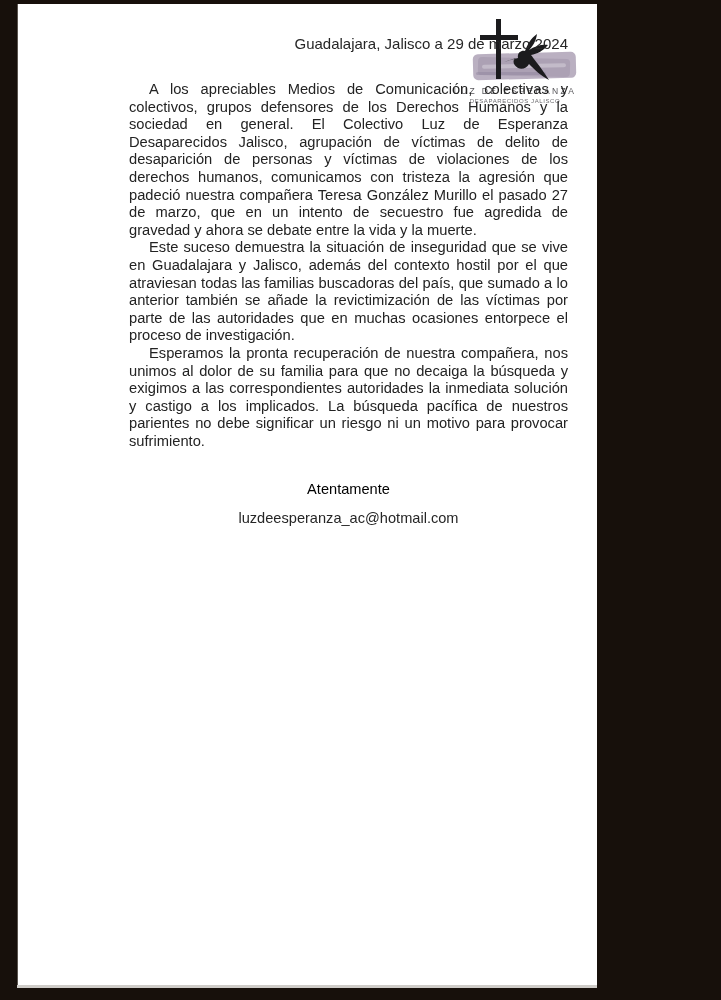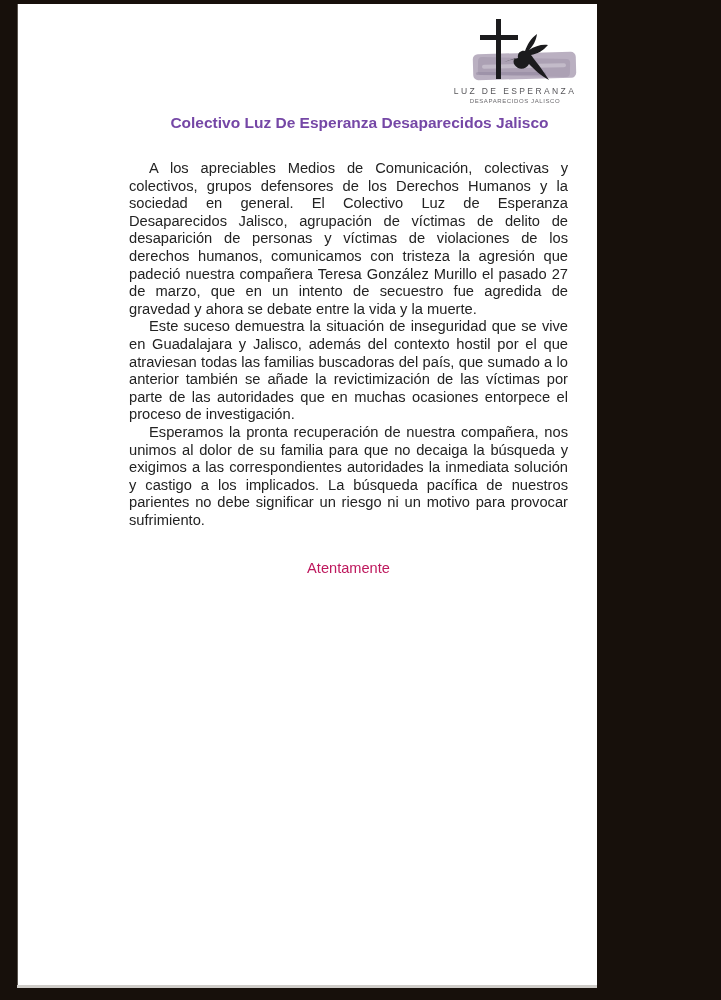--- a/index.html
+++ b/index.html
@@ -76,21 +76,21 @@
     text-align: justify;
     text-indent: 20px;
     color: #232323;
   }
   .body-par.first { margin-top: 28px; }
   .closing {
     margin-top: 30px;
     text-align: center;
     font-size: 14.6px;
     line-height: 18px;
-    color: #be185d;
+    color: #000000;
   }
   .signature {
     margin-top: 128px;
     text-align: center;
     font-size: 14.6px;
     line-height: 18px;
     color: #262626;
   }
   .email {
     margin-top: 11px;
@@ -125,24 +125,25 @@
                C87 34 94 32 100 33 C95 39 89 42 83 43
                C86 47 91 53 97 62 L101 68
                C93 64 86 57 81 52 C79 56 74 58 70 56
                C65 53 64 48 68 46 Z"></path>
     </svg>
     <div class="logo-name">LUZ DE ESPERANZA</div>
     <div class="logo-sub">DESAPARECIDOS JALISCO</div>
   </div>
 
   <div class="content">
-    <div class="title">Colectivo Luz De Esperanza Desaparecidos Jalisco</div>
 
+    <div class="dateline">Guadalajara, Jalisco a 29 de marzo 2024</div>
 
     <p class="body-par first">A los apreciables Medios de Comunicación, colectivas y colectivos, grupos defensores de los Derechos Humanos y la sociedad en general. El Colectivo Luz de Esperanza Desaparecidos Jalisco, agrupación de víctimas de delito de desaparición de personas y víctimas de violaciones de los derechos humanos, comunicamos con tristeza la agresión que padeció nuestra compañera Teresa González Murillo el pasado 27 de marzo, que en un intento de secuestro fue agredida de gravedad y ahora se debate entre la vida y la muerte.</p>
     <p class="body-par">Este suceso demuestra la situación de inseguridad que se vive en Guadalajara y Jalisco, además del contexto hostil por el que atraviesan todas las familias buscadoras del país, que sumado a lo anterior también se añade la revictimización de las víctimas por parte de las autoridades que en muchas ocasiones entorpece el proceso de investigación.</p>
     <p class="body-par">Esperamos la pronta recuperación de nuestra compañera, nos unimos al dolor de su familia para que no decaiga la búsqueda y exigimos a las correspondientes autoridades la inmediata solución y castigo a los implicados. La búsqueda pacífica de nuestros parientes no debe significar un riesgo ni un motivo para provocar sufrimiento.</p>
 
     <div class="closing">Atentamente</div>
 
+    <div class="email">luzdeesperanza_ac@hotmail.com</div>
   </div>
 
 </div>
 
 </body></html>

